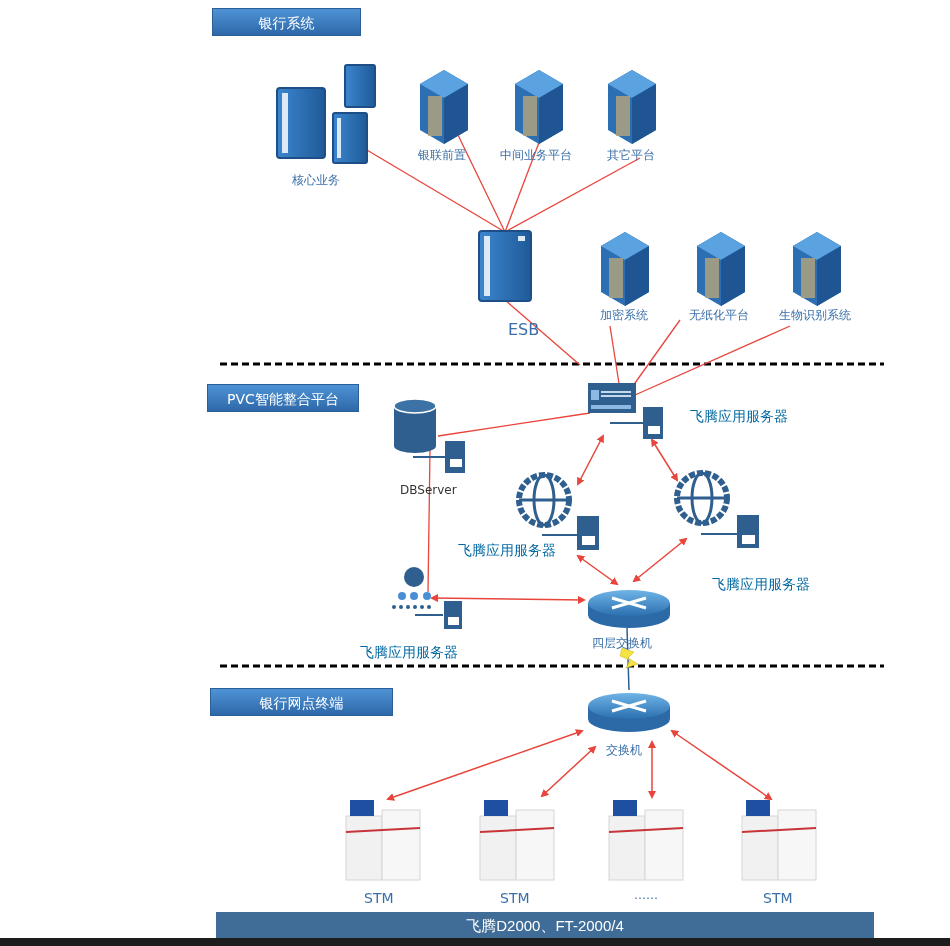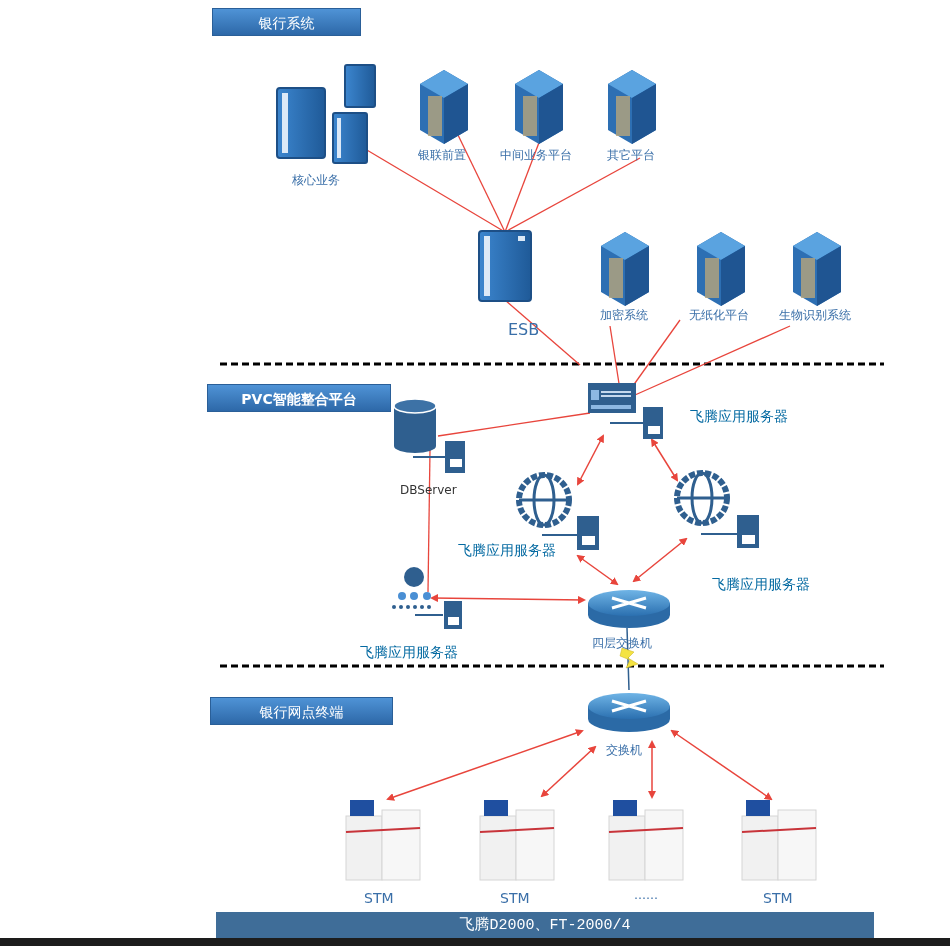--- a/index.html
+++ b/index.html
@@ -4,21 +4,21 @@
 <style>
   html,body{margin:0;padding:0;background:#fff;}
   body{width:950px;height:946px;position:relative;overflow:hidden;font-family:"DejaVu Sans",sans-serif;}
   #canvas{position:absolute;left:0;top:0;width:950px;height:946px;}
   .sect{position:absolute;height:28px;color:#fff;font-size:14px;line-height:28px;text-align:center;
         background:linear-gradient(#4f93d6,#2d68a8);border:1px solid #2a5f98;box-sizing:border-box;}
   .lbl{position:absolute;font-size:12px;color:#3a6fa8;white-space:nowrap;}
   .lbl-serif{position:absolute;font-family:"DejaVu Serif",serif;font-size:14px;color:#0369a1;white-space:nowrap;}
   .lbl-dark{position:absolute;font-size:12px;color:#333;white-space:nowrap;}
   .footer{position:absolute;left:216px;top:912px;width:658px;height:26px;background:#3f6d98;color:#fff;
-          font-family:Liberation Mono, monospace;font-size:15px;line-height:28px;text-align:center;}
+          font-family:Liberation Sans, sans-serif;font-size:15px;line-height:28px;text-align:center;}
   .bottom-bar{position:absolute;left:0;top:938px;width:950px;height:8px;background:#1d1d1d;}
 </style>
 </head>
 <body>
 
 <svg id="canvas" viewBox="0 0 950 946">
   <defs>
     <marker id="ah" markerWidth="8" markerHeight="8" refX="6" refY="4" orient="auto-start-reverse" markerUnits="userSpaceOnUse">
       <path d="M0,0 L8,4 L0,8 z" fill="#e8453c"></path>
     </marker>
@@ -216,22 +216,22 @@
   </g>
   <g transform="translate(740,796)">
     <rect x="2" y="20" width="36" height="64" fill="#f1f1f1" stroke="#d5d5d5"></rect>
     <rect x="38" y="14" width="38" height="70" fill="#f7f7f7" stroke="#d5d5d5"></rect>
     <rect x="6" y="4" width="24" height="16" fill="#1f4fa0"></rect>
     <line x1="2" y1="36" x2="76" y2="32" stroke="#c8343a" stroke-width="2"></line>
   </g>
 </svg>
 
 <div class="sect" style="left:212px;top:8px;width:149px;">银行系统</div>
-<div class="sect" style="left:207px;top:384px;width:184px;font-weight:bold;">PVC智能整合平台</div>
-<div class="sect" style="left:210px;top:688px;width:183px;margin-top:9px;">银行网点终端</div>
+<div class="sect" style="left:207px;top:384px;width:152px;">PVC智能整合平台</div>
+<div class="sect" style="left:210px;top:688px;width:183px;">银行网点终端</div>
 
 <span class="lbl" style="left:292px;top:172px;">核心业务</span>
 <span class="lbl" style="left:418px;top:147px;">银联前置</span>
 <span class="lbl" style="left:500px;top:147px;">中间业务平台</span>
 <span class="lbl" style="left:607px;top:147px;">其它平台</span>
 <span class="lbl" style="left:508px;top:320px;font-size:16px;">ESB</span>
 <span class="lbl" style="left:600px;top:307px;">加密系统</span>
 <span class="lbl" style="left:689px;top:307px;">无纸化平台</span>
 <span class="lbl" style="left:779px;top:307px;">生物识别系统</span>
 <span class="lbl-serif" style="left:690px;top:408px;">飞腾应用服务器</span>

